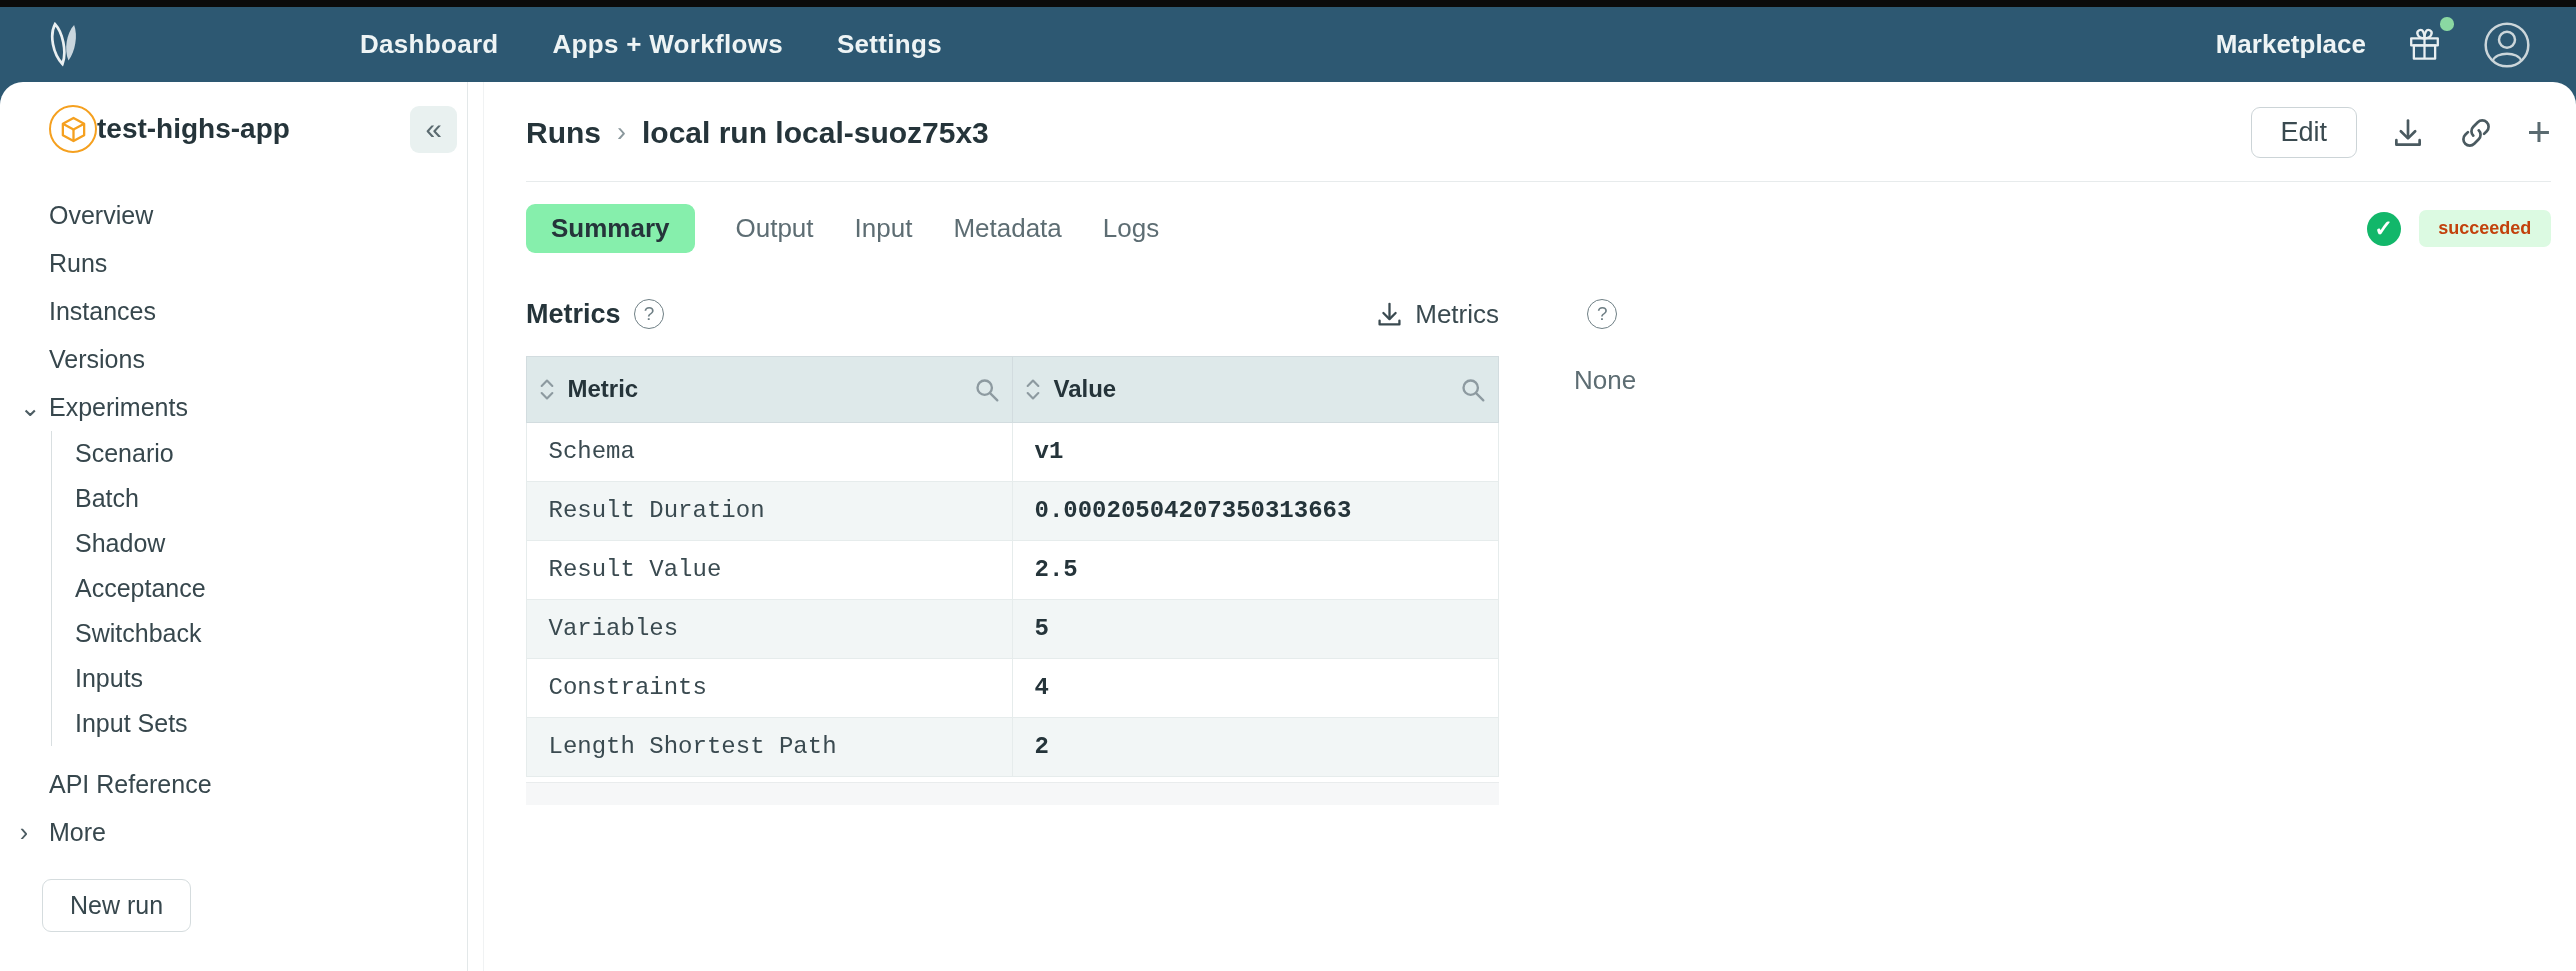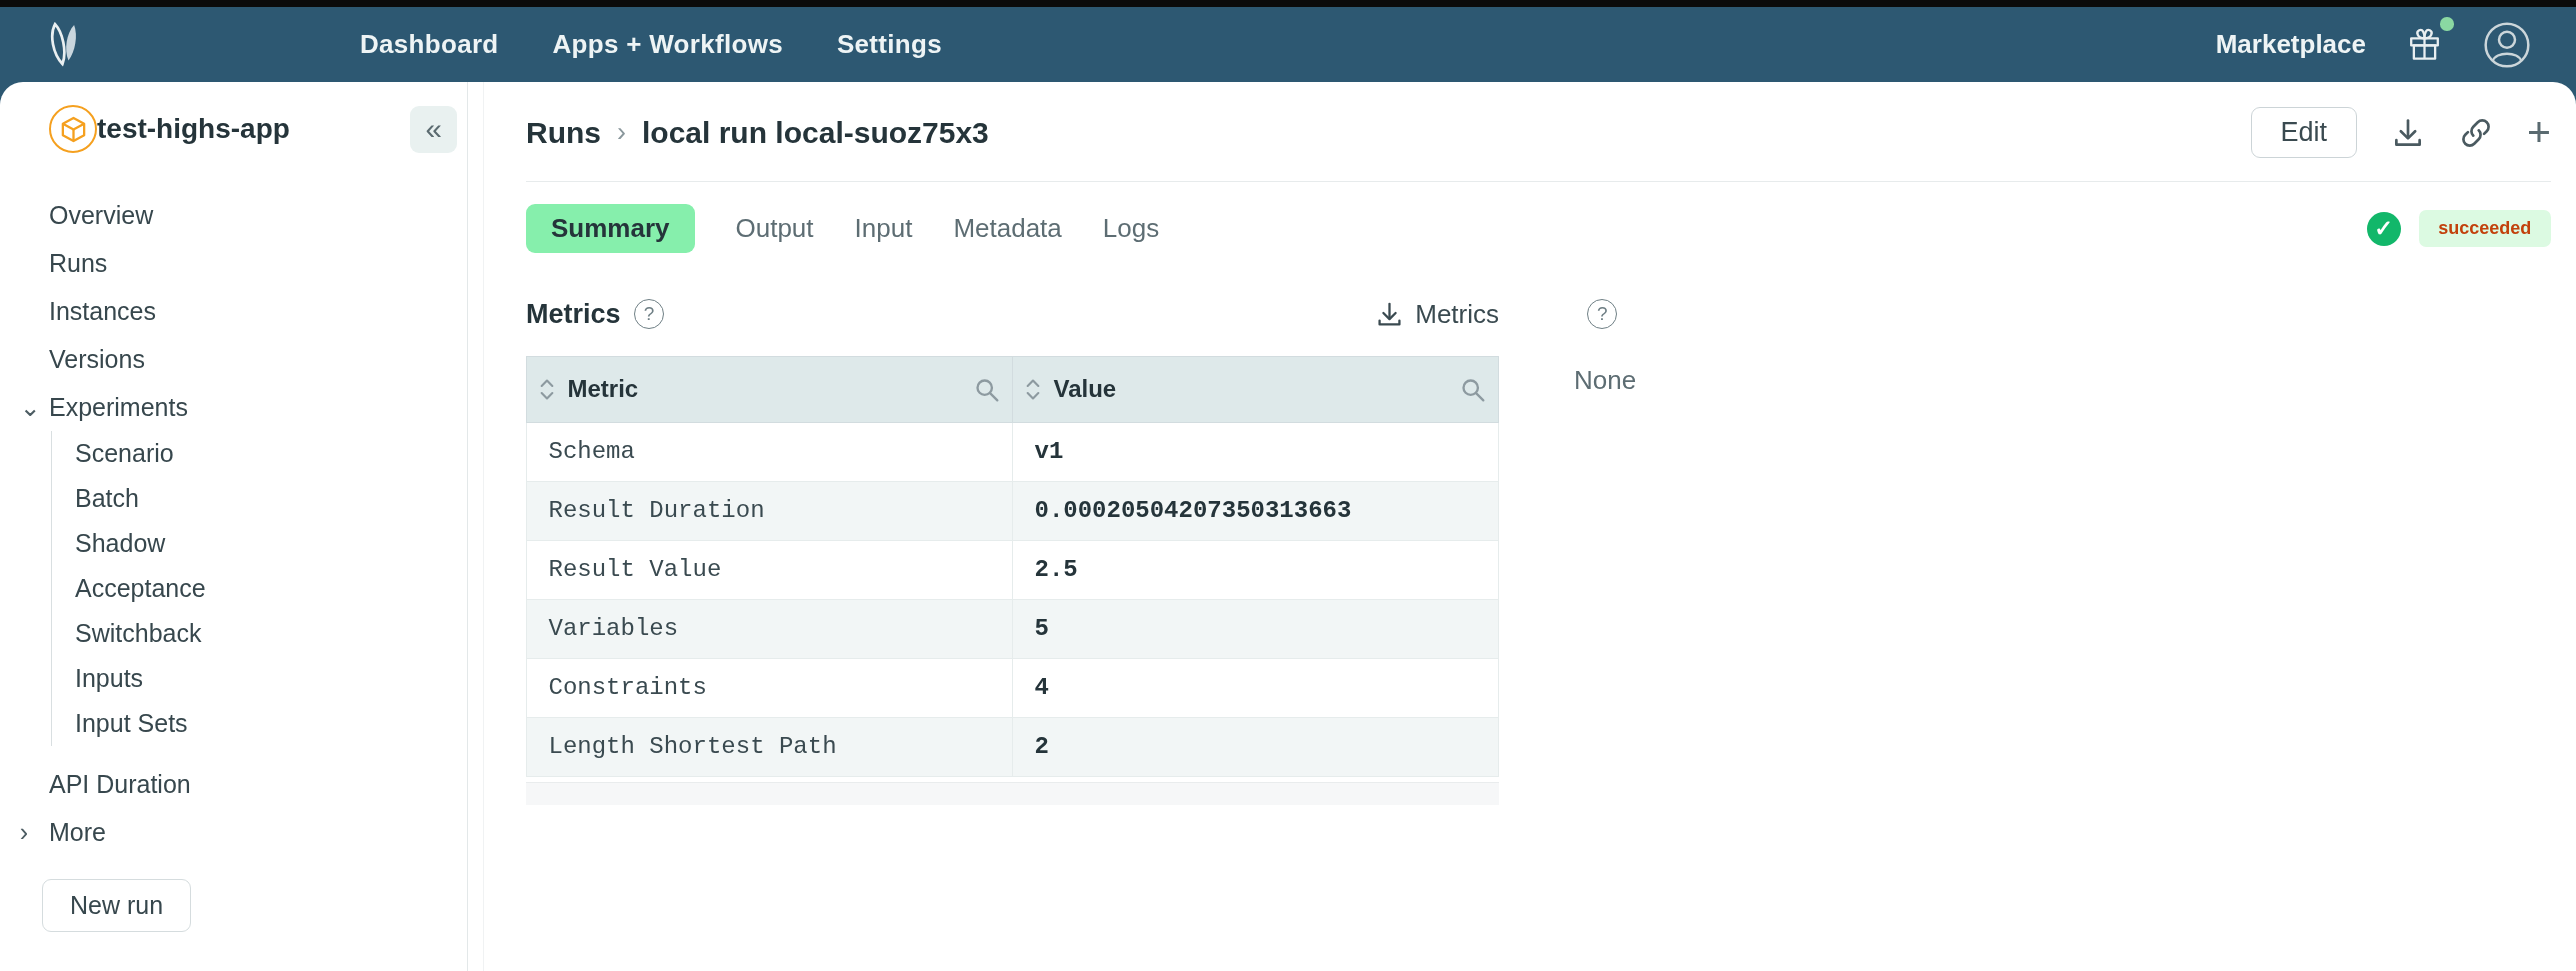--- a/index.html
+++ b/index.html
@@ -168,21 +168,21 @@
           </div>
         <div class="menu-item">
             <span>Inputs</span>
           </div>
         <div class="menu-item">
             <span>Input Sets</span>
           </div>
       </div>
       <div class="section-gap"></div>
       <div class="menu-item">
-          <span>API Duration</span>
+          <span>API Reference</span>
         </div>
       <div class="menu-item">
         <span class="chev">›</span>
         <span>More</span>
       </div>
       <button class="new-run-btn">New run</button>
     </div>
   </div>
 
   <div class="gutter"></div>

